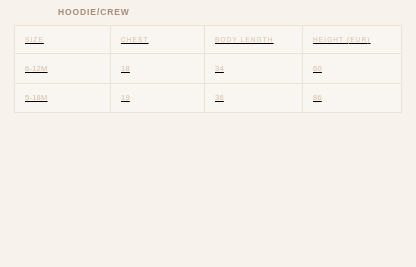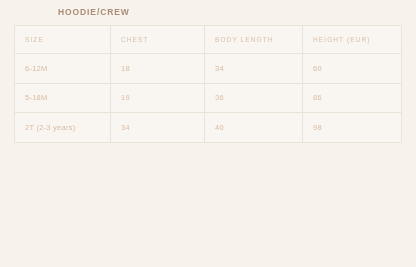--- a/index.html
+++ b/index.html
@@ -41,20 +41,21 @@
     left: 14px;
     top: 25px;
     width: 387px;
   }
 
   table.size-table {
     width: 387px;
     border-collapse: collapse;
     table-layout: fixed;
     background: #701a75;
+    text-decoration: underline;
   }
 
   table.size-table col.c-size      { width: 96px; }
   table.size-table col.c-chest     { width: 94px; }
   table.size-table col.c-body      { width: 98px; }
   table.size-table col.c-height    { width: 99px; }
 
   table.size-table th,
   table.size-table td {
     border: 1px solid #ece3d8;
@@ -110,23 +111,17 @@
           <td>18</td>
           <td>34</td>
           <td>60</td>
         </tr>
         <tr>
           <td>5-18M</td>
           <td>19</td>
           <td>36</td>
           <td>86</td>
         </tr>
-        <tr>
-          <td>2T (2-3 years)</td>
-          <td>34</td>
-          <td>40</td>
-          <td>98</td>
-        </tr>
       </tbody>
     </table>
   </div>
 
 </div>
 
 </body></html>

